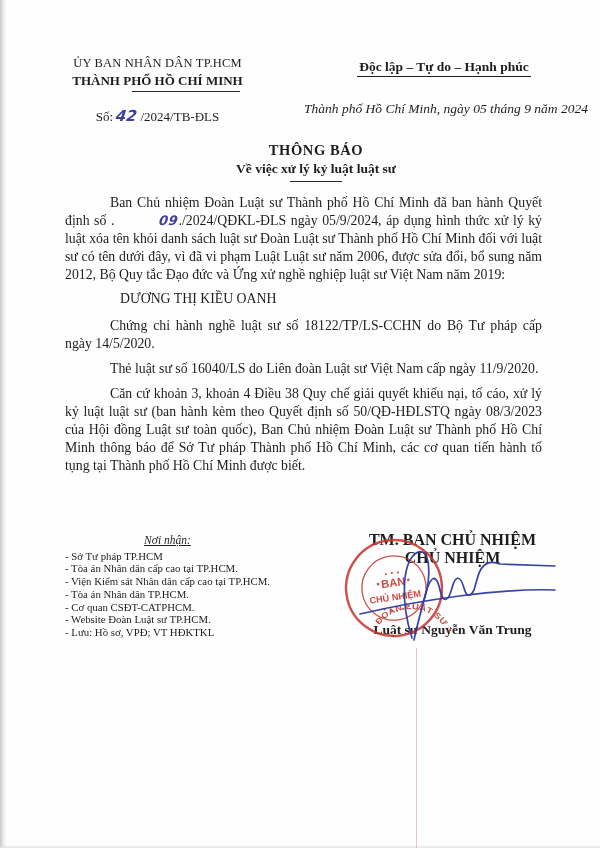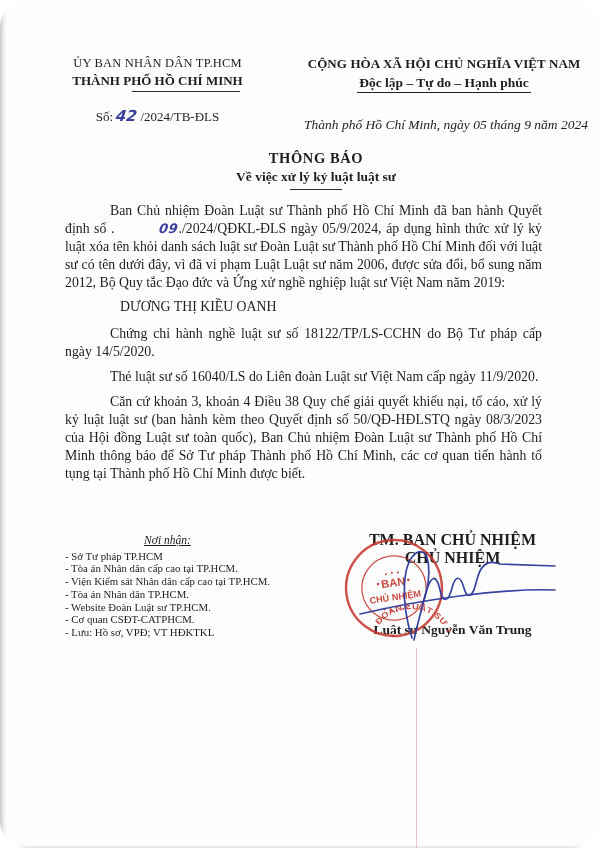--- a/index.html
+++ b/index.html
@@ -5,21 +5,20 @@
   * { box-sizing: border-box; }
   html, body { margin: 0; padding: 0; background: #ffffff; }
   .page {
     position: relative;
     width: 600px;
     height: 848px;
     background: #fefefe;
     font-family: "Liberation Serif", "DejaVu Serif", serif;
     color: #1d1d1d;
     overflow: hidden;
-    border-radius: 27px;
   }
   .scan-edge-left {
     position: absolute; left: 0; top: 0; bottom: 0; width: 7px;
     background: linear-gradient(to right, #c9c9c9, #efefef 55%, rgba(255,255,255,0));
   }
   .scan-edge-bottom {
     position: absolute; left: 0; right: 0; bottom: 0; height: 3px;
     background: linear-gradient(to top, #e2e2e2, rgba(255,255,255,0));
   }
   .fold-line {
@@ -86,21 +85,20 @@
       <div class="org-line1">ỦY BAN NHÂN DÂN TP.HCM</div>
       <div class="org-line3">THÀNH PHỐ HỒ CHÍ MINH</div>
       <div class="org-rule"></div>
       <div class="doc-number">
         <span>Số:</span>
         <span class="hand hand-42">42</span>
         <span>/2024/TB-ĐLS</span>
       </div>
     </div>
     <div class="national-block">
-      <div class="nat-line1">CỘNG HÒA XÃ HỘI CHỦ NGHĨA VIỆT NAM</div>
       <div><span class="nat-line2">Độc lập – Tự do – Hạnh phúc</span></div>
       <div class="dateline">Thành phố Hồ Chí Minh, ngày 05 tháng 9 năm 2024</div>
     </div>
   </header>
 
   <div class="title-block">
     <div class="doc-title">THÔNG BÁO</div>
     <div class="doc-subtitle">Về việc xử lý kỷ luật luật sư</div>
     <div class="title-rule"></div>
   </div>
@@ -116,22 +114,22 @@
     <p class="para">Thẻ luật sư số 16040/LS do Liên đoàn Luật sư Việt Nam cấp ngày 11/9/2020.</p>
     <p class="para">Căn cứ khoản 3, khoản 4 Điều 38 Quy chế giải quyết khiếu nại, tố cáo, xử lý kỷ luật luật sư (ban hành kèm theo Quyết định số 50/QĐ-HĐLSTQ ngày 08/3/2023 của Hội đồng Luật sư toàn quốc), Ban Chủ nhiệm Đoàn Luật sư Thành phố Hồ Chí Minh thông báo để Sở Tư pháp Thành phố Hồ Chí Minh, các cơ quan tiến hành tố tụng tại Thành phố Hồ Chí Minh được biết.</p>
   </main>
 
   <div class="recipients">
     <div class="recipients-heading">Nơi nhận:</div>
     <div class="recipient">- Sở Tư pháp TP.HCM</div>
     <div class="recipient">- Tòa án Nhân dân cấp cao tại TP.HCM.</div>
     <div class="recipient">- Viện Kiểm sát Nhân dân cấp cao tại TP.HCM.</div>
     <div class="recipient">- Tòa án Nhân dân TP.HCM.</div>
+    <div class="recipient">- Cơ quan CSĐT-CATPHCM.</div>
     <div class="recipient">- Website Đoàn Luật sư TP.HCM.</div>
-    <div class="recipient">- Cơ quan CSĐT-CATPHCM.</div>
     <div class="recipient">- Lưu: Hồ sơ, VPĐ; VT HĐKTKL</div>
   </div>
 
   <div class="sig-block">
     <div class="sig-line1">TM. BAN CHỦ NHIỆM</div>
     <div class="sig-line2">CHỦ NHIỆM</div>
     <div class="signer-name">Luật sư Nguyễn Văn Trung</div>
 
     <svg class="stamp" viewBox="0 0 100 100">
       <defs>

